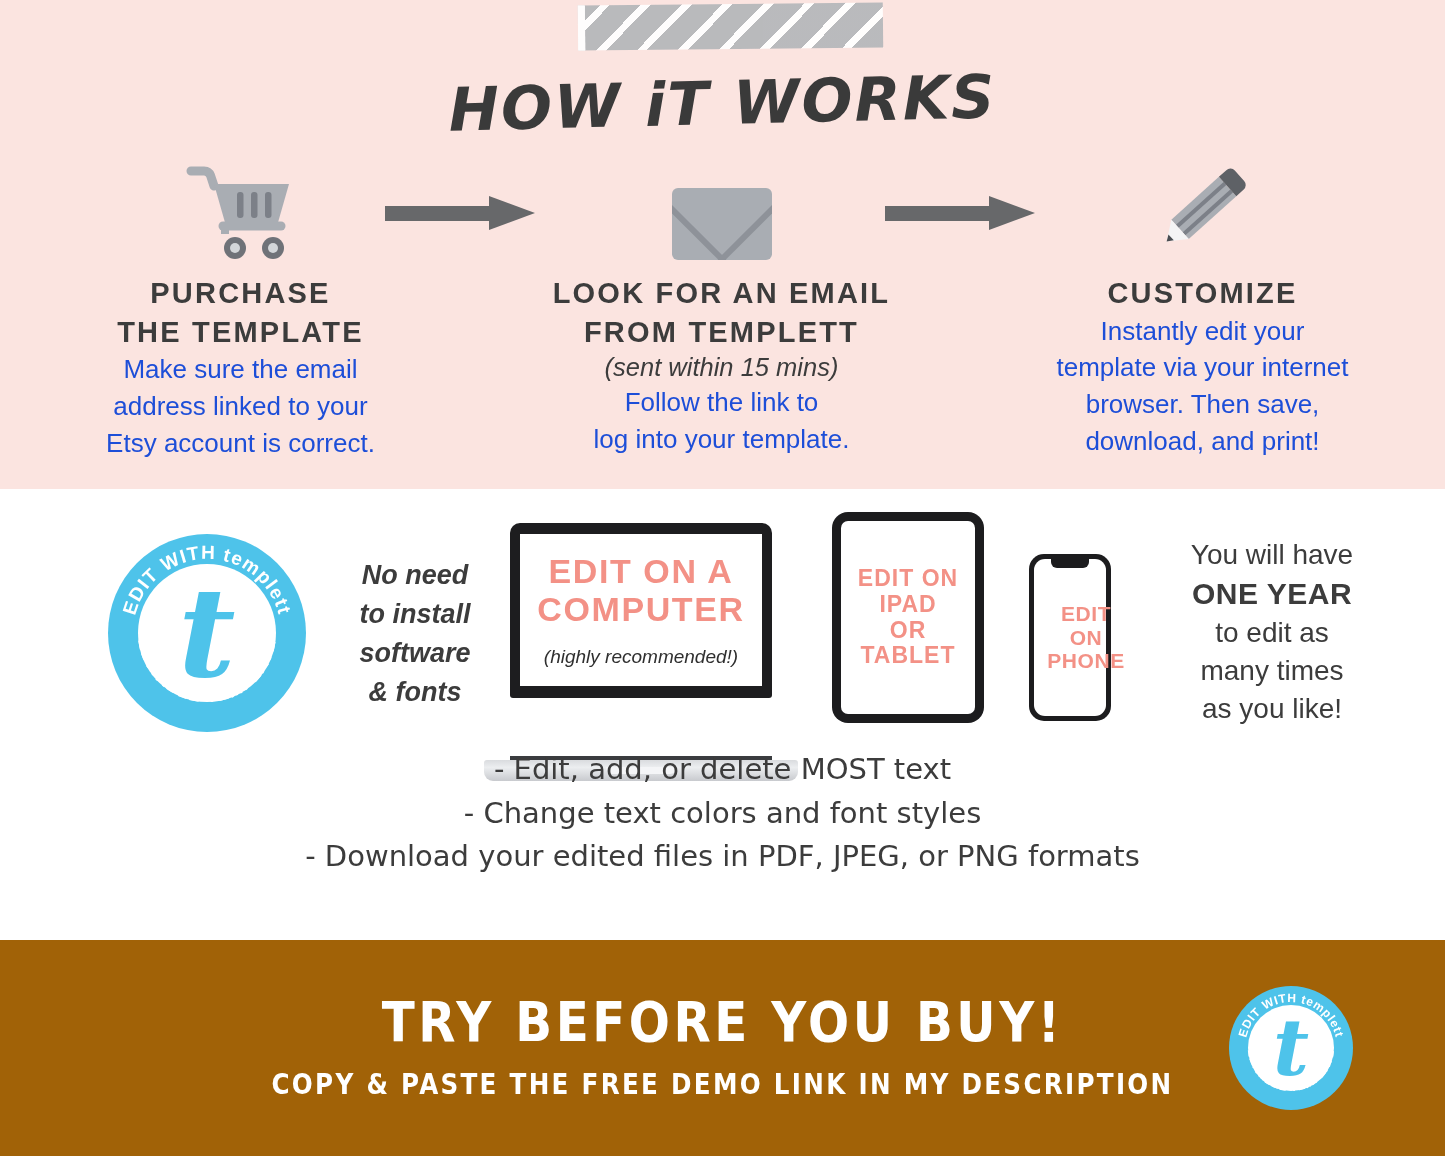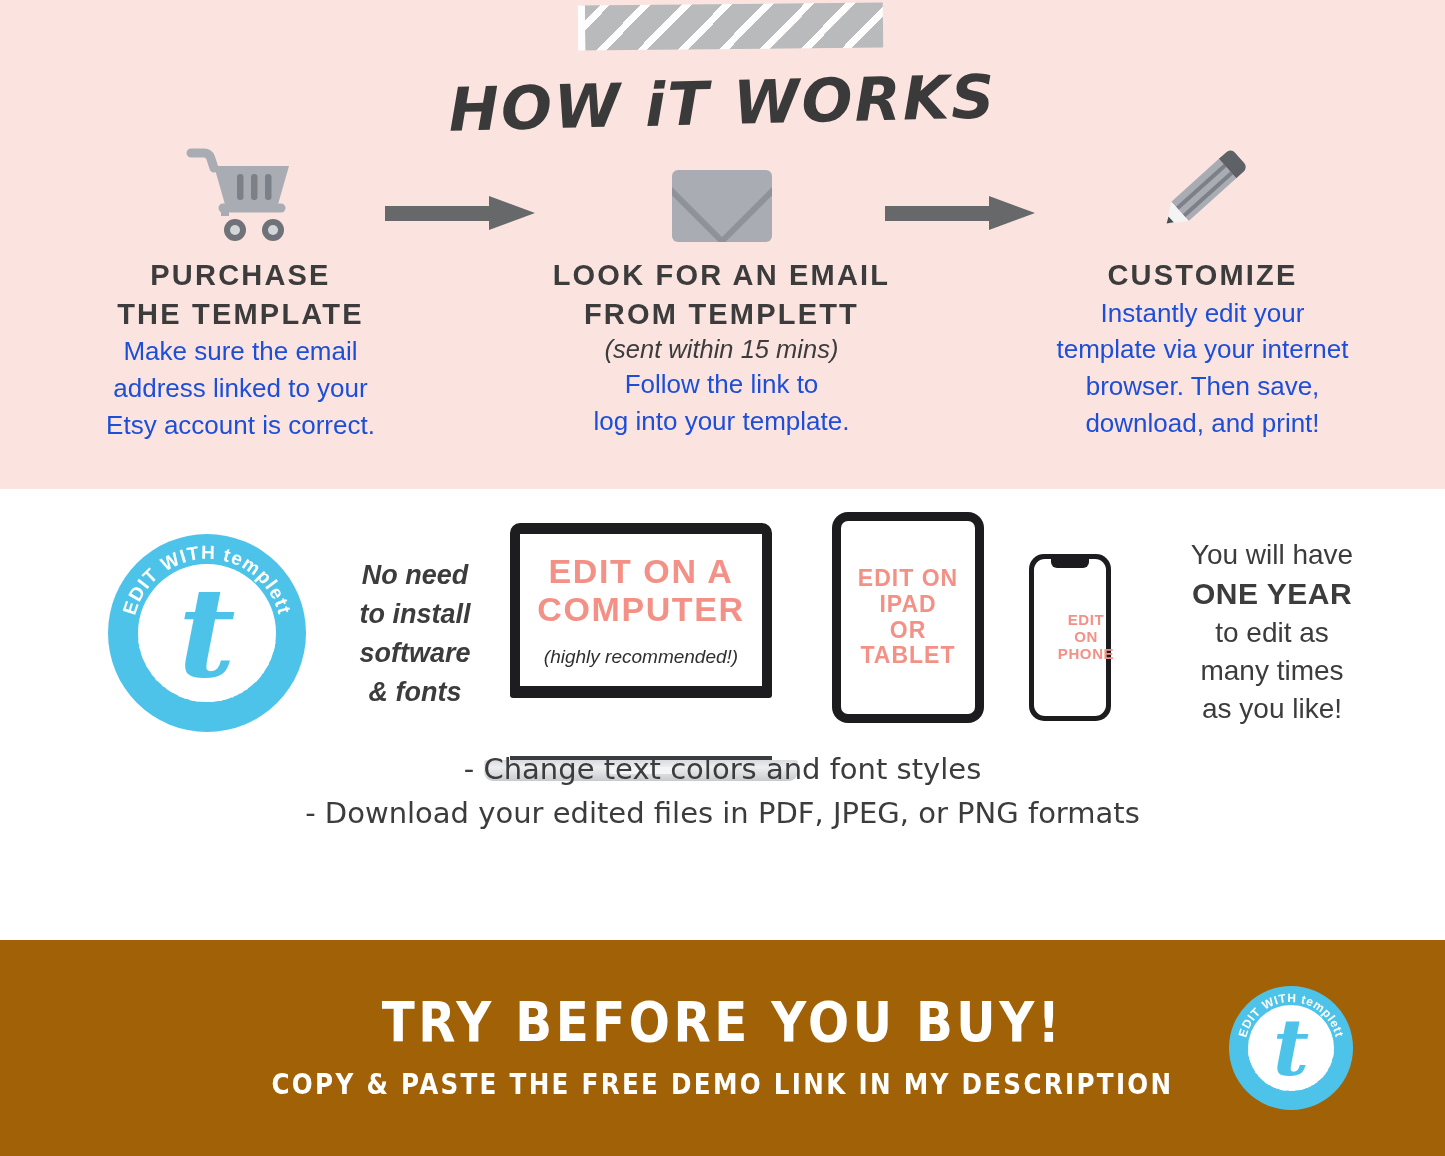--- a/index.html
+++ b/index.html
@@ -32,21 +32,21 @@
   .howtitle {
     position: absolute; left: 0; top: 68px; width: 1445px;
     text-align: center;
     font-family: "DejaVu Sans", sans-serif;
     font-weight: bold; font-style: italic;
     font-size: 60px; color: #3a3a3a;
     letter-spacing: 2px;
     transform: rotate(-1.4deg);
   }
 
-  .steps { position: absolute; left: 0; top: 132px; width: 1445px; display: flex; }
+  .steps { position: absolute; left: 0; top: 150px; width: 1445px; display: flex; }
   .step { width: 481px; display: flex; flex-direction: column; align-items: center; }
 
   .icon-wrap { height: 110px; display: flex; align-items: flex-end; justify-content: center; }
 
   .step-title {
     font-size: 29px; font-weight: bold; color: #3c3c3c;
     letter-spacing: 2.2px; line-height: 1.33; text-align: center;
     margin-top: 14px; white-space: pre-line;
   }
   .step-sub-italic {
@@ -157,21 +157,21 @@
 
   
   .phone { position: absolute; left: 1029px; top: 554px; width: 82px; height: 167px; }
   .phone .body { width: 100%; height: 100%; background: #1c1c1e; border-radius: 15px; padding: 5px; position: relative; }
   .phone .screen { width: 100%; height: 100%; background: #fff; border-radius: 11px;
     display: flex; align-items: center; justify-content: center; }
   .phone .notch {
     position: absolute; left: 50%; transform: translateX(-50%); top: 5px;
     width: 38px; height: 9px; background: #1c1c1e; border-radius: 0 0 6px 6px; z-index: 2;
   }
-  .phone .dev-head { font-size: 15px; letter-spacing: .6px; margin-left: 32px; }
+  .phone .dev-head { font-size: 21px; letter-spacing: .6px; margin-left: 32px; }
 
   .oneyear {
     position: absolute; left: 1124px; top: 536px; width: 296px;
     font-size: 28px; color: #3c3c3c; line-height: 1.35; text-align: center;
   }
   .oneyear .strong { font-weight: bold; font-size: 30px; letter-spacing: .5px; }
 
   .bullets {
     position: absolute; left: 0; top: 748px; width: 1445px; text-align: center;
   }
@@ -337,20 +337,21 @@
 
   <div class="oneyear">
     <div>You will have</div>
     <div class="strong">ONE YEAR</div>
     <div>to edit as</div>
     <div>many times</div>
     <div>as you like!</div>
   </div>
 
   <div class="bullets">
+    <div>- Edit, add, or delete MOST text</div>
     <div>- Change text colors and font styles</div>
     <div>- Download your edited files in PDF, JPEG, or PNG formats</div>
   </div>
 
   <div class="footer">
     <div class="footer-title">TRY BEFORE YOU BUY!</div>
     <div class="footer-sub">COPY &amp; PASTE THE FREE DEMO LINK IN MY DESCRIPTION</div>
   </div>
 
   <div class="badge" id="badge-footer">

